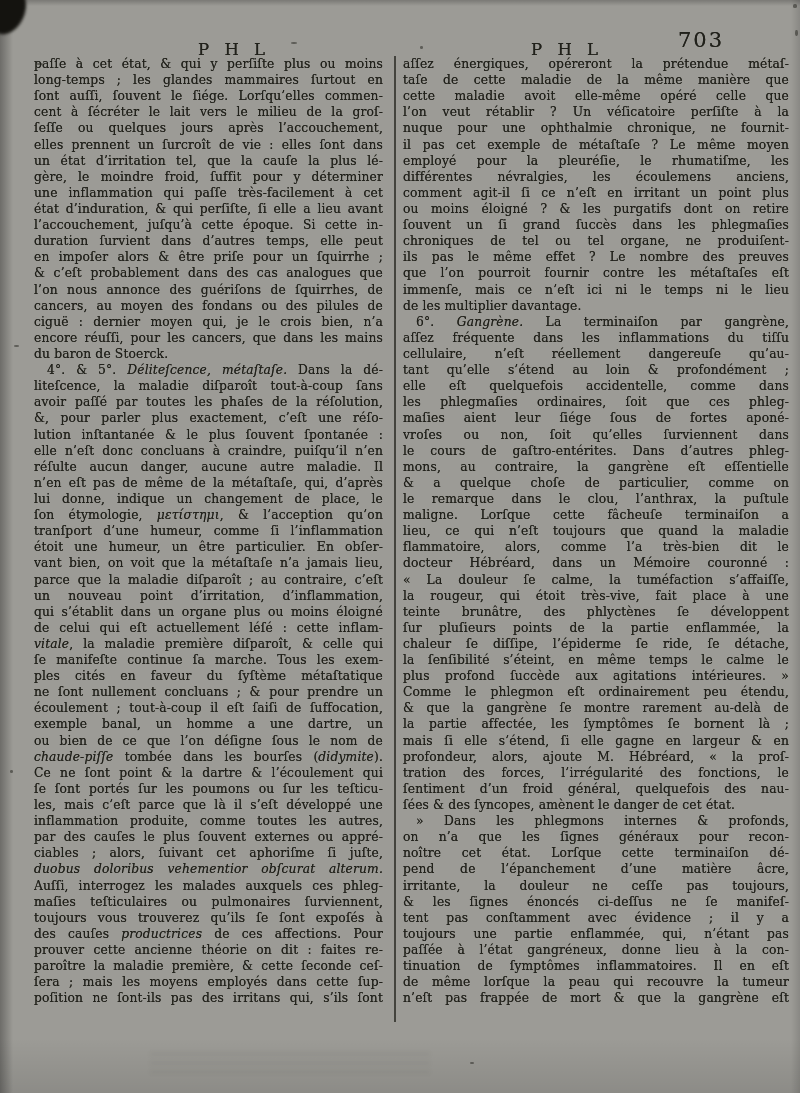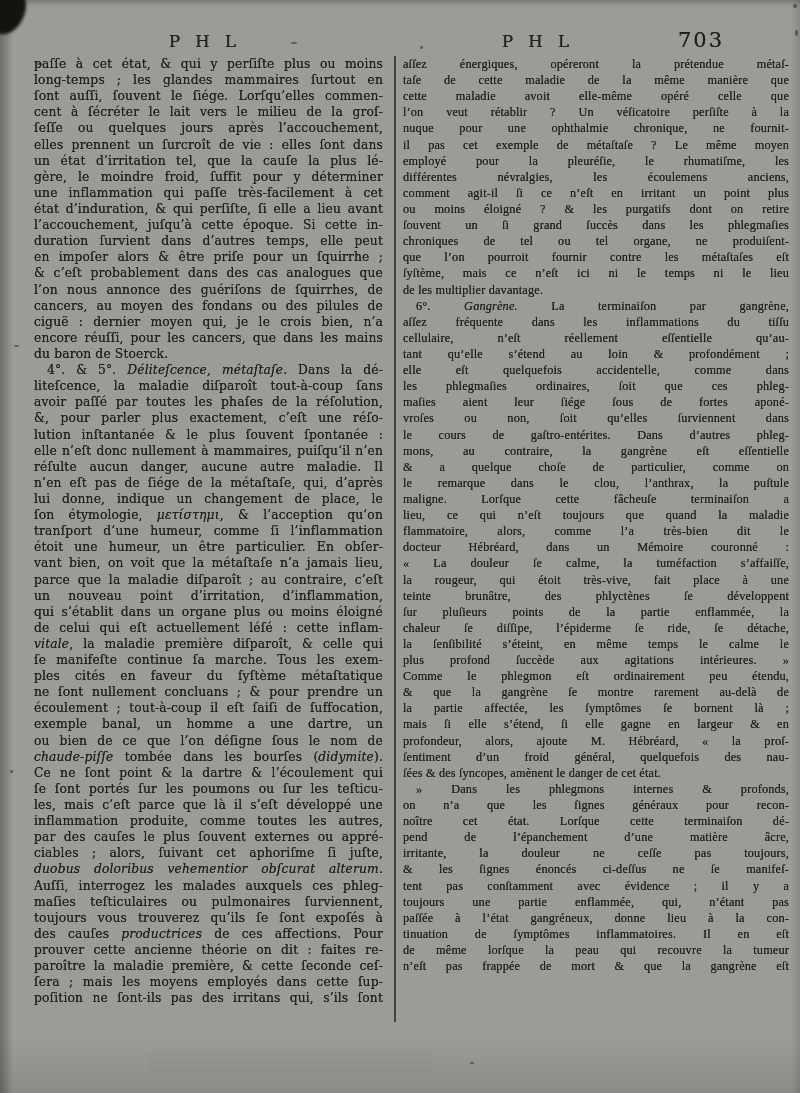--- a/index.html
+++ b/index.html
@@ -25,36 +25,36 @@
     transform:rotate(24deg); filter:blur(1.5px);
   }
   .ghost-text {
     position:absolute; left:150px; top:1052px; width:280px; height:26px;
     background:repeating-linear-gradient(180deg, rgba(40,40,30,.10) 0 4px, rgba(0,0,0,0) 4px 9px);
     filter:blur(2px); opacity:.5;
   }
   .speck { position:absolute; background:#2c2c26; opacity:.55; border-radius:40%; }
   .header { position:absolute; top:28px; left:0; width:800px; height:26px; }
   .running-title {
-    position:absolute; top:4px; font-size:16.5px; letter-spacing:5px;
-    text-align:center; width:130px; text-shadow:0 0 .6px rgba(25,25,18,.8);
+    position:absolute; top:12px; font-size:16.5px; letter-spacing:5px;
+    text-align:right; width:130px; text-shadow:0 0 .6px rgba(25,25,18,.8);
   }
   .rt-left  { left:140px; }
   .rt-right { left:473px; }
   .page-number {
     position:absolute; top:0; left:678px; font-size:21px; letter-spacing:2px;
     text-shadow:0 0 .6px rgba(25,25,18,.8);
   }
   .divider {
     position:absolute; left:394px; top:56px; width:2px; height:966px;
     background:#34342e; opacity:.85;
   }
   .col { position:absolute; top:56px; }
   #col0 { left:34px;  width:349px; }
-  #col1 { left:403px; width:386px;font-family:Liberation Serif, serif; }
+  #col1 { left:403px; width:386px; }
   .line {
     height:16.12px; line-height:16.12px; font-size:12.3px;
     letter-spacing:.15px; overflow:hidden;
     text-align:justify; text-align-last:justify;
     text-shadow:0 0 .55px rgba(28,28,20,.75);
   }
   .line.flush  { text-align-last:left; }
   .line.indent { text-indent:13px; }
   .line i { font-style:italic; }
 </style>
@@ -99,23 +99,23 @@
     <div class="line">l’on nous annonce des guériſons de ſquirrhes, de</div>
     <div class="line">cancers, au moyen des fondans ou des pilules de</div>
     <div class="line">ciguë : dernier moyen qui, je le crois bien, n’a</div>
     <div class="line">encore réuſſi, pour les cancers, que dans les mains</div>
     <div class="line flush">du baron de Stoerck.</div>
     <div class="line indent">4°. &amp; 5°. <i>Déliteſcence, métaſtaſe.</i> Dans la dé-</div>
     <div class="line">liteſcence, la maladie diſparoît tout-à-coup ſans</div>
     <div class="line">avoir paſſé par toutes les phaſes de la réſolution,</div>
     <div class="line">&amp;, pour parler plus exactement, c’eſt une réſo-</div>
     <div class="line">lution inſtantanée &amp; le plus ſouvent ſpontanée :</div>
-    <div class="line">elle n’eſt donc nullement à mammaires, puiſqu’il n’en</div>
+    <div class="line">elle n’eſt donc concluans à craindre, puiſqu’il n’en</div>
     <div class="line">réſulte aucun danger, aucune autre maladie. Il</div>
-    <div class="line">n’en eſt pas de ſiége de la métaſtaſe, qui, d’après</div>
+    <div class="line">n’en eſt pas de même de la métaſtaſe, qui, d’après</div>
     <div class="line">lui donne, indique un changement de place, le</div>
     <div class="line">ſon étymologie, <i>μετίστημι</i>, &amp; l’acception qu’on</div>
     <div class="line">tranſport d’une humeur, comme ſi l’inflammation</div>
     <div class="line">étoit une humeur, un être particulier. En obſer-</div>
     <div class="line">vant bien, on voit que la métaſtaſe n’a jamais lieu,</div>
     <div class="line">parce que la maladie diſparoît ; au contraire, c’eſt</div>
     <div class="line">un nouveau point d’irritation, d’inflammation,</div>
     <div class="line">qui s’établit dans un organe plus ou moins éloigné</div>
     <div class="line">de celui qui eſt actuellement léſé : cette inflam-</div>
     <div class="line"><i>vitale</i>, la maladie première diſparoît, &amp; celle qui</div>
@@ -148,26 +148,27 @@
     <div class="line">cette maladie avoit elle-même opéré celle que</div>
     <div class="line">l’on veut rétablir ? Un véſicatoire perſiſte à la</div>
     <div class="line">nuque pour une ophthalmie chronique, ne fournit-</div>
     <div class="line">il pas cet exemple de métaſtaſe ? Le même moyen</div>
     <div class="line">employé pour la pleuréſie, le rhumatiſme, les</div>
     <div class="line">différentes névralgies, les écoulemens anciens,</div>
     <div class="line">comment agit-il ſi ce n’eſt en irritant un point plus</div>
     <div class="line">ou moins éloigné ? &amp; les purgatifs dont on retire</div>
     <div class="line">ſouvent un ſi grand ſuccès dans les phlegmaſies</div>
     <div class="line">chroniques de tel ou tel organe, ne produiſent-</div>
+    <div class="line">ils pas le même effet ? Le nombre des preuves</div>
     <div class="line">que l’on pourroit fournir contre les métaſtaſes eſt</div>
-    <div class="line">ſyſtème, mais ce n’eſt ici ni le temps ni le lieu</div>
+    <div class="line">immenſe, mais ce n’eſt ici ni le temps ni le lieu</div>
     <div class="line flush">de les multiplier davantage.</div>
     <div class="line indent">6°. <i>Gangrène.</i> La terminaiſon par gangrène,</div>
     <div class="line">aſſez fréquente dans les inflammations du tiſſu</div>
-    <div class="line">cellulaire, n’eſt réellement eſſentielle qu’au-</div>
+    <div class="line">cellulaire, n’eſt réellement dangereuſe qu’au-</div>
     <div class="line">tant qu’elle s’étend au loin &amp; profondément ;</div>
     <div class="line">elle eſt quelquefois accidentelle, comme dans</div>
     <div class="line">les phlegmaſies ordinaires, ſoit que ces phleg-</div>
     <div class="line">maſies aient leur ſiége ſous de fortes aponé-</div>
     <div class="line">vroſes ou non, ſoit qu’elles ſurviennent dans</div>
     <div class="line">le cours de gaſtro-entérites. Dans d’autres phleg-</div>
     <div class="line">mons, au contraire, la gangrène eſt eſſentielle</div>
     <div class="line">&amp; a quelque choſe de particulier, comme on</div>
     <div class="line">le remarque dans le clou, l’anthrax, la puſtule</div>
     <div class="line">maligne. Lorſque cette fâcheuſe terminaiſon a</div>
@@ -179,20 +180,21 @@
     <div class="line">teinte brunâtre, des phlyctènes ſe développent</div>
     <div class="line">ſur pluſieurs points de la partie enflammée, la</div>
     <div class="line">chaleur ſe diſſipe, l’épiderme ſe ride, ſe détache,</div>
     <div class="line">la ſenſibilité s’éteint, en même temps le calme le</div>
     <div class="line">plus profond ſuccède aux agitations intérieures. »</div>
     <div class="line">Comme le phlegmon eſt ordinairement peu étendu,</div>
     <div class="line">&amp; que la gangrène ſe montre rarement au-delà de</div>
     <div class="line">la partie affectée, les ſymptômes ſe bornent là ;</div>
     <div class="line">mais ſi elle s’étend, ſi elle gagne en largeur &amp; en</div>
     <div class="line">profondeur, alors, ajoute M. Hébréard, « la proſ-</div>
+    <div class="line">tration des forces, l’irrégularité des fonctions, le</div>
     <div class="line">ſentiment d’un froid général, quelquefois des nau-</div>
     <div class="line flush">ſées &amp; des ſyncopes, amènent le danger de cet état.</div>
     <div class="line indent">» Dans les phlegmons internes &amp; profonds,</div>
     <div class="line">on n’a que les ſignes généraux pour recon-</div>
     <div class="line">noître cet état. Lorſque cette terminaiſon dé-</div>
     <div class="line">pend de l’épanchement d’une matière âcre,</div>
     <div class="line">irritante, la douleur ne ceſſe pas toujours,</div>
     <div class="line">&amp; les ſignes énoncés ci-deſſus ne ſe manifeſ-</div>
     <div class="line">tent pas conſtamment avec évidence ; il y a</div>
     <div class="line">toujours une partie enflammée, qui, n’étant pas</div>

